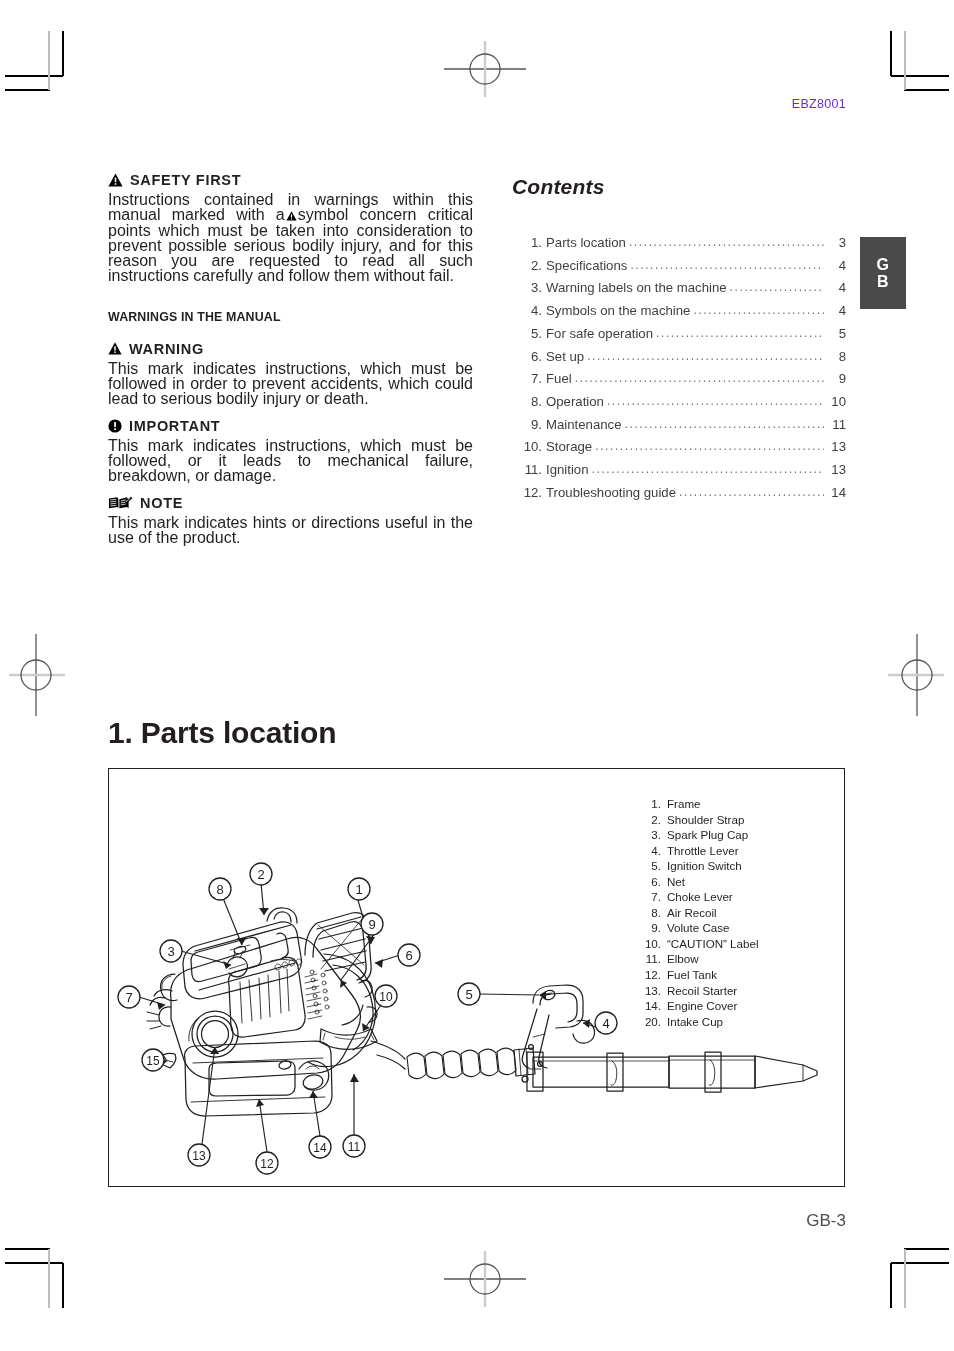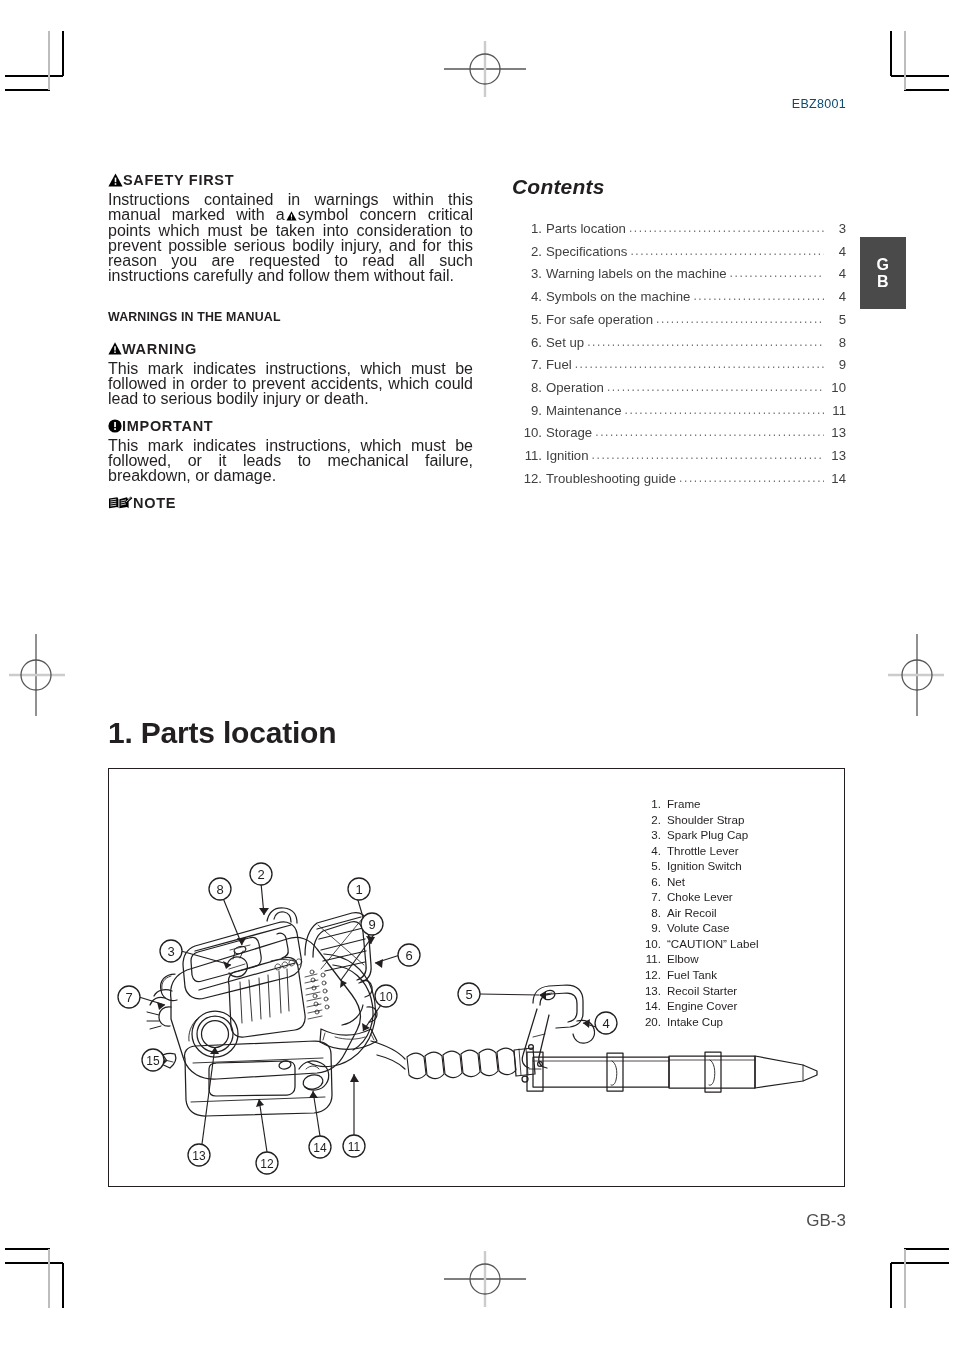--- a/index.html
+++ b/index.html
@@ -20,34 +20,35 @@
   .cropmark { position: absolute; background: #000; }
   .regmark { position: absolute; }
 
   
   .model-code {
     position: absolute;
     right: 108px;
     top: 97px;
     font-size: 12.5px;
     letter-spacing: 0.3px;
-    color: #0c4a6e;
+    color: #6d28d9;
     text-align: right;
   }
 
   
   .left-col {
     position: absolute;
     left: 108px;
     top: 172px;
     width: 365px;
   }
   .blockhead {
     display: flex;
     align-items: center;
+    gap: 7px;
     margin-bottom: 4px;
   }
   .blockhead .htext {
     font-size: 14.5px;
     font-weight: bold;
     letter-spacing: 0.7px;
   }
   .htext-small {
     font-size: 12.4px;
     font-weight: bold;
@@ -69,21 +70,21 @@
     position: absolute;
     left: 512px;
     top: 175px;
     width: 334px;
   }
   .contents-title {
     font-size: 21px;
     font-weight: bold;
     font-style: italic;
     letter-spacing: 0.2px;
-    margin-bottom: 19px;
+    margin-bottom: 33px;
   }
   .toc-row {
     display: flex;
     align-items: baseline;
     font-size: 13.2px;
     line-height: 22.7px;
     color: #3f3f3f;
   }
   .toc-num {
     width: 30px;
@@ -290,20 +291,21 @@
     <svg width="25" height="14" viewBox="0 0 25 14">
       <path d="M1 2.4 L9.4 1.3 L10.4 3.2 L10.4 12.2 L9.4 11.1 L1 12.2 Z" fill="#000"></path>
       <path d="M2.3 4.0 L8.3 3.2 M2.3 6.0 L8.3 5.2 M2.3 8.0 L8.3 7.2 M2.3 10.0 L8.3 9.2" stroke="#fff" stroke-width="0.8"></path>
       <path d="M11.4 3.2 L19.0 1.3 L20.6 4.4 L20.6 12.2 L19.0 11.1 L11.4 12.2 Z" fill="#000"></path>
       <path d="M12.7 5.0 L18.0 3.9 M12.7 7.0 L18.0 5.9 M12.7 9.0 L18.0 7.9" stroke="#fff" stroke-width="0.8"></path>
       <path d="M17.4 5.5 L22.8 0.6 L24.4 2.2 L19.0 7.1 L16.9 7.6 Z" fill="#000"></path>
       <path d="M17.9 6.0 L22.9 1.5" stroke="#fff" stroke-width="0.7"></path>
     </svg>
     <span class="htext">NOTE</span>
   </div>
+  <div class="body-text">This mark indicates hints or directions useful in the use of the product.</div>
 </div>
 
 <div class="contents-wrap">
   <div class="contents-title">Contents</div>
   <div>
     <div class="toc-row">
       <span class="toc-num">1.</span>
       <span class="toc-label">Parts location</span>
       <span class="toc-dots">........................................................</span>
       <span class="toc-page">3</span>

